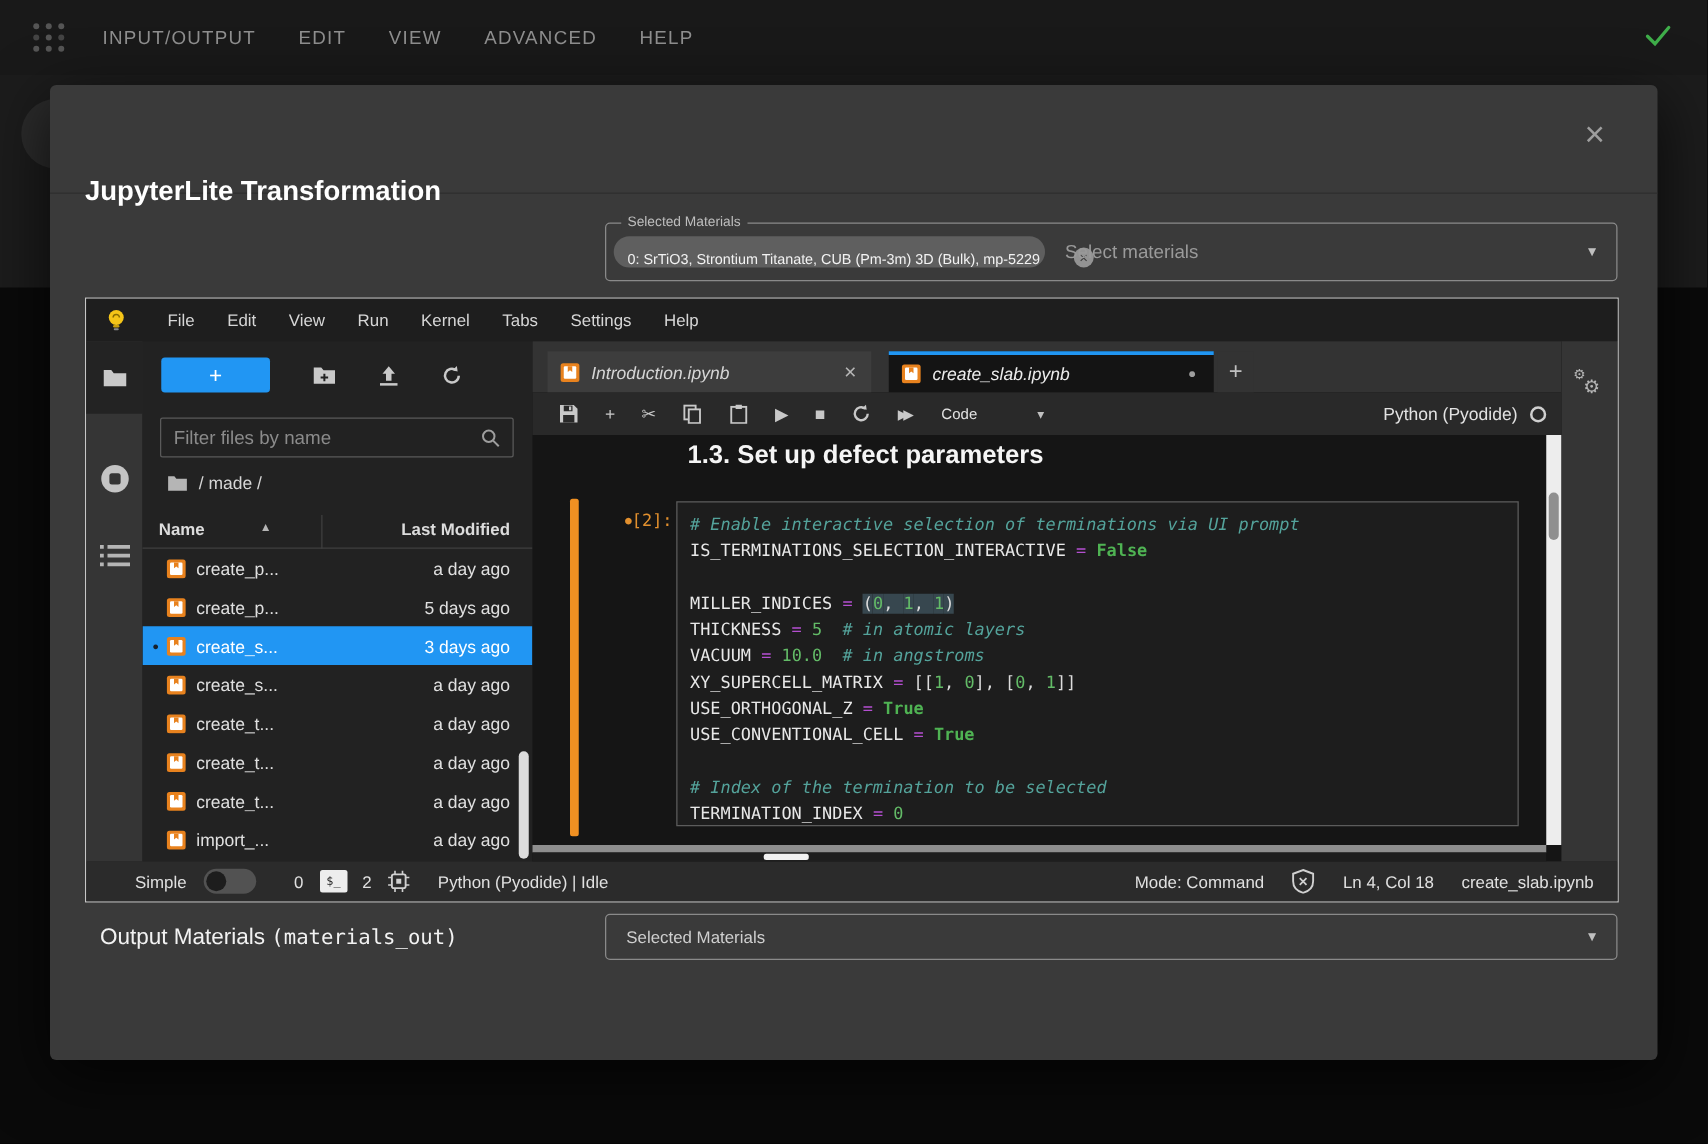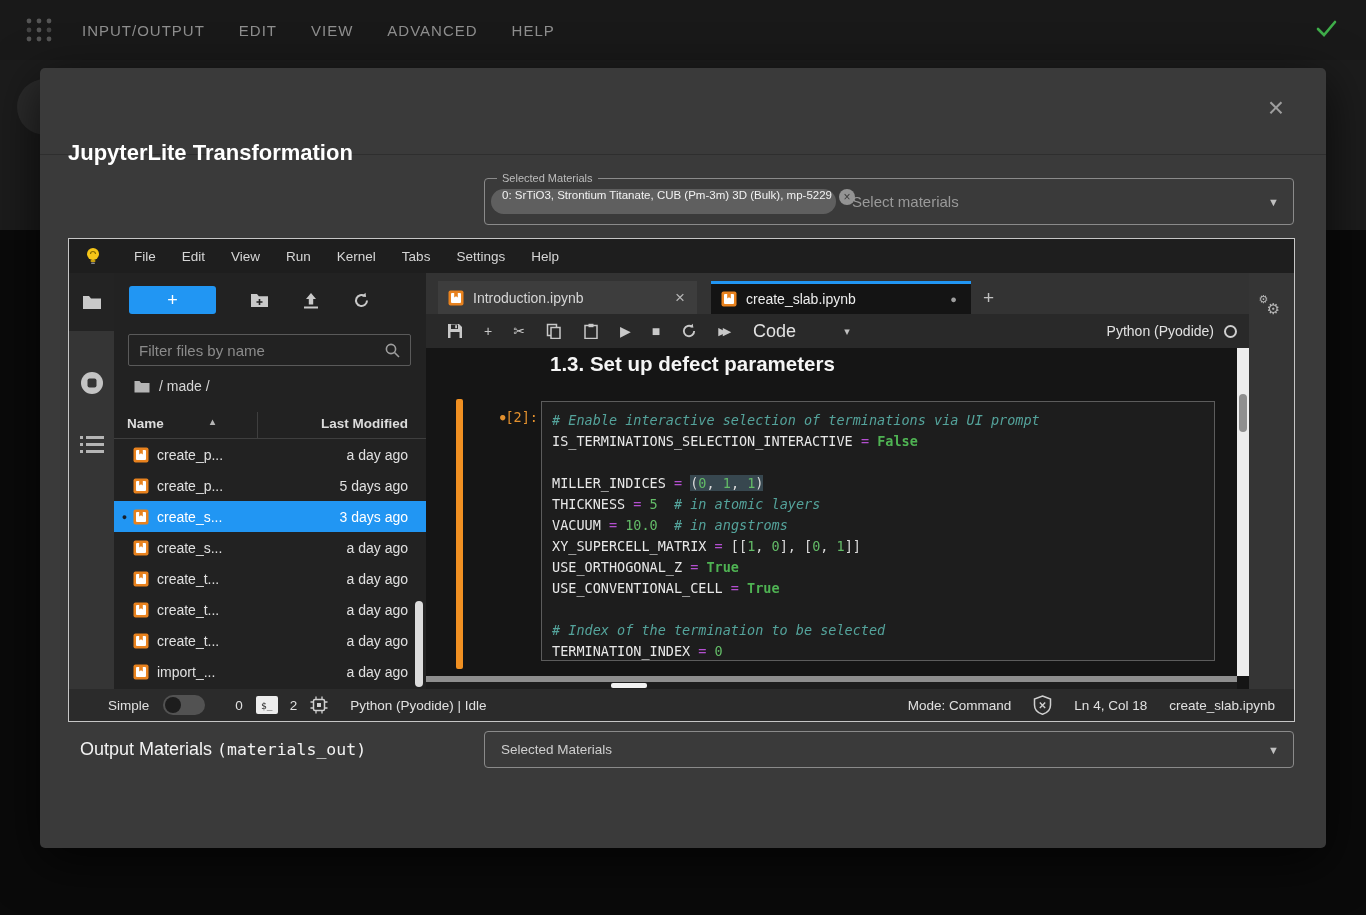--- a/index.html
+++ b/index.html
@@ -25,22 +25,22 @@
   .m-title{position:absolute;left:28px;top:28px;font-size:22px;font-weight:600;color:#fff;margin-top:44px;}
   .m-close{position:absolute;right:42px;top:26px;font-size:28px;color:#9e9e9e;line-height:1;cursor:default;}
 
   .sec-label{position:absolute;left:40px;font-size:18px;color:#f2f2f2;}
   .sec-label .mono{font-family:"DejaVu Sans Mono",monospace;font-size:16.5px;}
 
   .fieldset{position:absolute;left:444px;width:810px;border:1px solid #8a8a8a;border-radius:4px;background:transparent;}
   .fieldset .legend{position:absolute;top:-7px;left:12px;background:#3a3a3a;padding:0 5px;
     font-size:11px;color:#bdbdbd;}
   .fs-input{top:110px;height:47px;display:flex;align-items:center;padding:0 14px 0 6px;}
-  .chip{display:flex;align-items:flex-start;height:25px;background:#5f5f5f;border-radius:13px;
-    padding:0 5px 0 11px;max-width:345px;}
+  .chip{display:flex;align-items:flex-end;height:25px;background:#5f5f5f;border-radius:13px;
+    padding:0 5px 0 11px;max-width:345px;gap:20px;}
   .chip .chip-txt{font-size:11.5px;color:#f2f2f2;white-space:nowrap;}
   .chip .chip-x{margin-left:7px;width:16px;height:16px;border-radius:50%;background:#939393;color:#3a3a3a;
     font-size:12px;line-height:16px;text-align:center;flex:0 0 auto;}
   .fs-placeholder{margin-left:16px;font-size:15px;color:#9a9a9a;flex:1;}
   .caret{color:#c0c0c0;font-size:11px;}
 
   .fs-output{top:663px;height:37px;display:flex;align-items:center;padding:0 14px 0 16px;}
   .fs-output .out-val{font-size:13.5px;color:#cfcfcf;flex:1;}
 
   .m-footer{position:absolute;left:0;bottom:0;width:100%;height:70px;background:#3e3e3e;
@@ -84,34 +84,34 @@
   .fdot{width:11px;margin-left:5px;font-size:9px;color:#17202b;visibility:hidden;text-align:center;flex:0 0 auto;}
   .frow.sel .fdot{visibility:visible;}
   .ficon{width:16px;height:16px;margin-left:3px;flex:0 0 auto;}
   .fname{margin-left:8px;flex:1;white-space:nowrap;overflow:hidden;}
   .fdate{margin-right:18px;text-align:right;white-space:nowrap;}
   .fb-scroll{position:absolute;right:3px;top:328px;width:8px;height:86px;border-radius:4px;background:#dcdcdc;}
 
   
   .nb{flex:1;position:relative;background:#151515;min-width:0;}
   .nb-tabbar{position:absolute;left:0;top:0;width:100%;height:41px;background:#333;}
-  .tab{position:absolute;top:8px;height:33px;display:flex;align-items:center;font-size:14px;}
+  .tab{position:absolute;top:8px;height:33px;display:flex;align-items:center;font-size:14px;font-style:italic;}
   .tab1{left:12px;width:259px;background:#3d3d3d;color:#d6d6d6;}
   .tab2{left:285px;width:260px;background:#141414;color:#ececec;border-top:3px solid #2196f3;}
   .tab .ticon{width:16px;height:16px;margin-left:10px;flex:0 0 auto;}
   .tab .tlabel{margin-left:9px;flex:1;white-space:nowrap;overflow:hidden;}
   .tab .tclose{margin-right:12px;font-size:17px;color:#b5b5b5;}
   .tab .tdirty{margin-right:14px;font-size:11px;color:#9e9e9e;}
   .tab-add{position:absolute;left:548px;top:8px;width:29px;height:33px;background:#333;color:#c0c0c0;
     font-size:19px;display:flex;align-items:center;justify-content:center;}
   .nb-toolbar{position:absolute;left:0;top:41px;width:100%;height:34px;background:#292929;
     display:flex;align-items:center;color:#c8c8c8;}
   .ti{margin-left:21px;width:16px;height:16px;flex:0 0 auto;display:flex;align-items:center;justify-content:center;}
   .ti.txt{font-size:14px;width:auto;}
-  .tool-mode{margin-left:26px;font-size:18px;color:#e2e2e2;}
+  .tool-mode{margin-left:26px;font-size:12px;color:#e2e2e2;}
   .tool-chev{margin-left:48px;font-size:11px;color:#c0c0c0;}
   .tool-kernel{margin-left:auto;font-size:14px;color:#e2e2e2;}
   .tool-kcirc{margin:0 12px 0 10px;width:13px;height:13px;border:2px solid #cfcfcf;border-radius:50%;flex:0 0 auto;}
 
   .nb-content{position:absolute;left:0;top:75px;right:12px;bottom:13px;overflow:hidden;}
   .nb-h1{position:absolute;left:124px;top:4px;font-size:20.5px;font-weight:bold;color:#f5f5f5;}
   .cellbar{position:absolute;left:30px;top:51px;width:7px;height:270px;background:#f09022;border-radius:2px;}
   .prompt{position:absolute;left:48px;top:61px;width:64px;text-align:right;
     font-family:"DejaVu Sans Mono",monospace;font-size:13.5px;color:#e2902e;white-space:nowrap;}
   .prompt .pb{font-size:9px;vertical-align:2px;}

